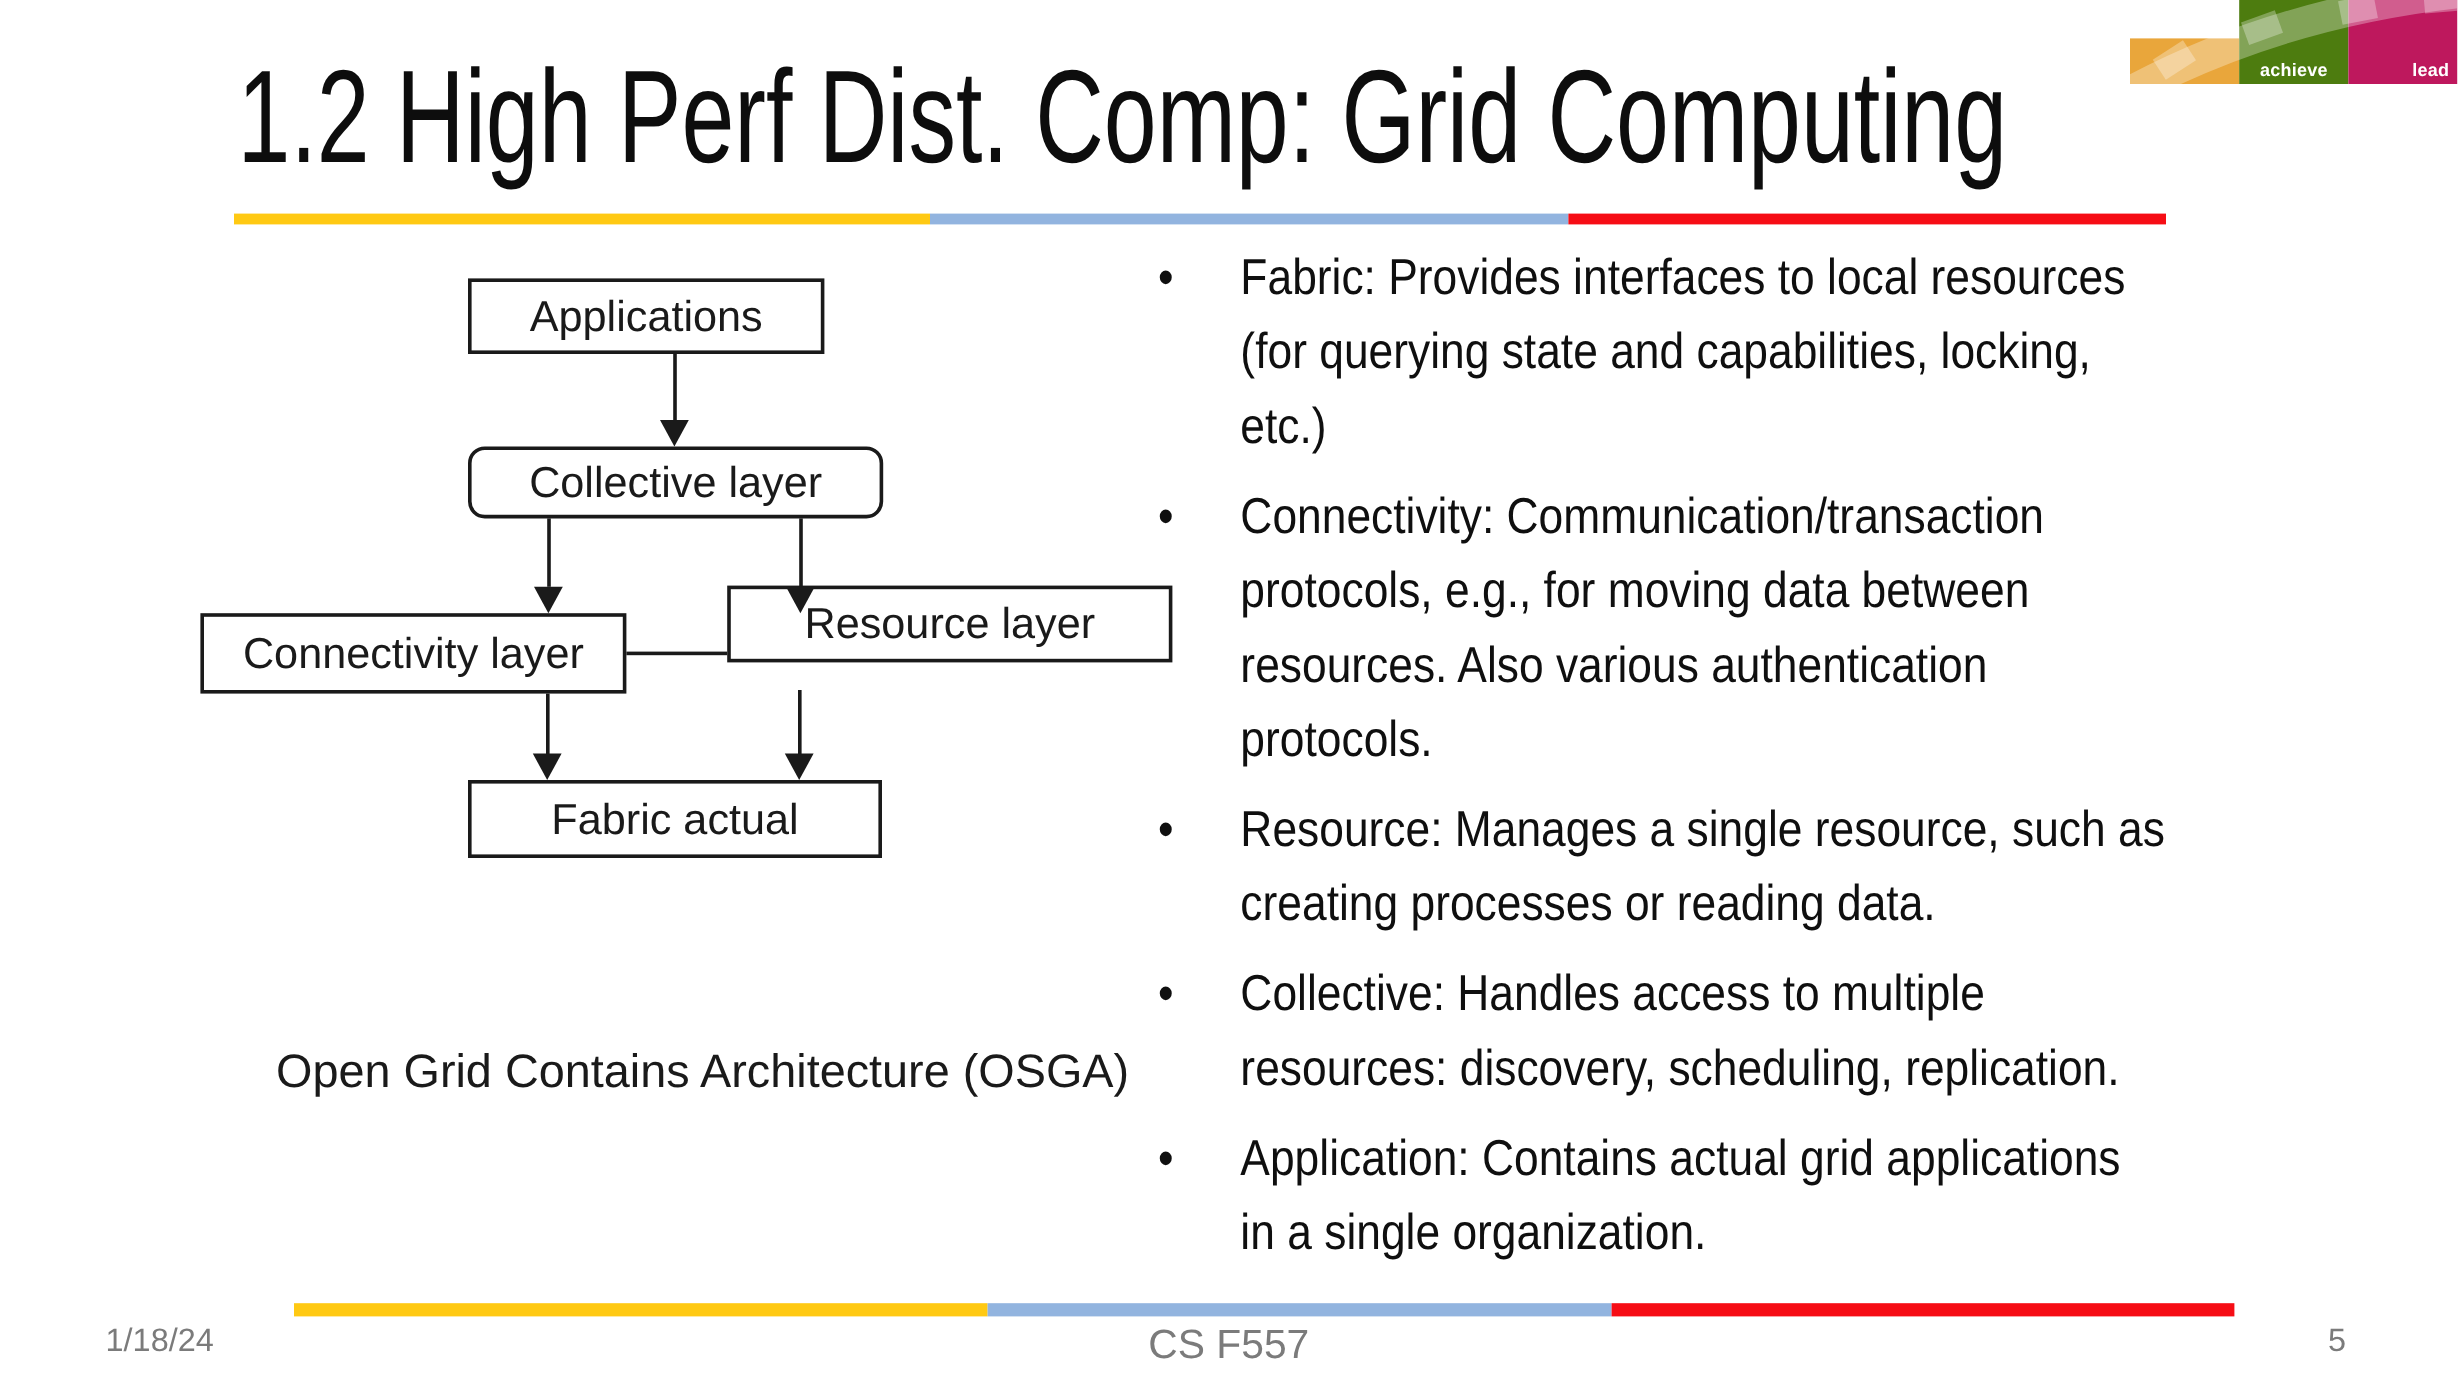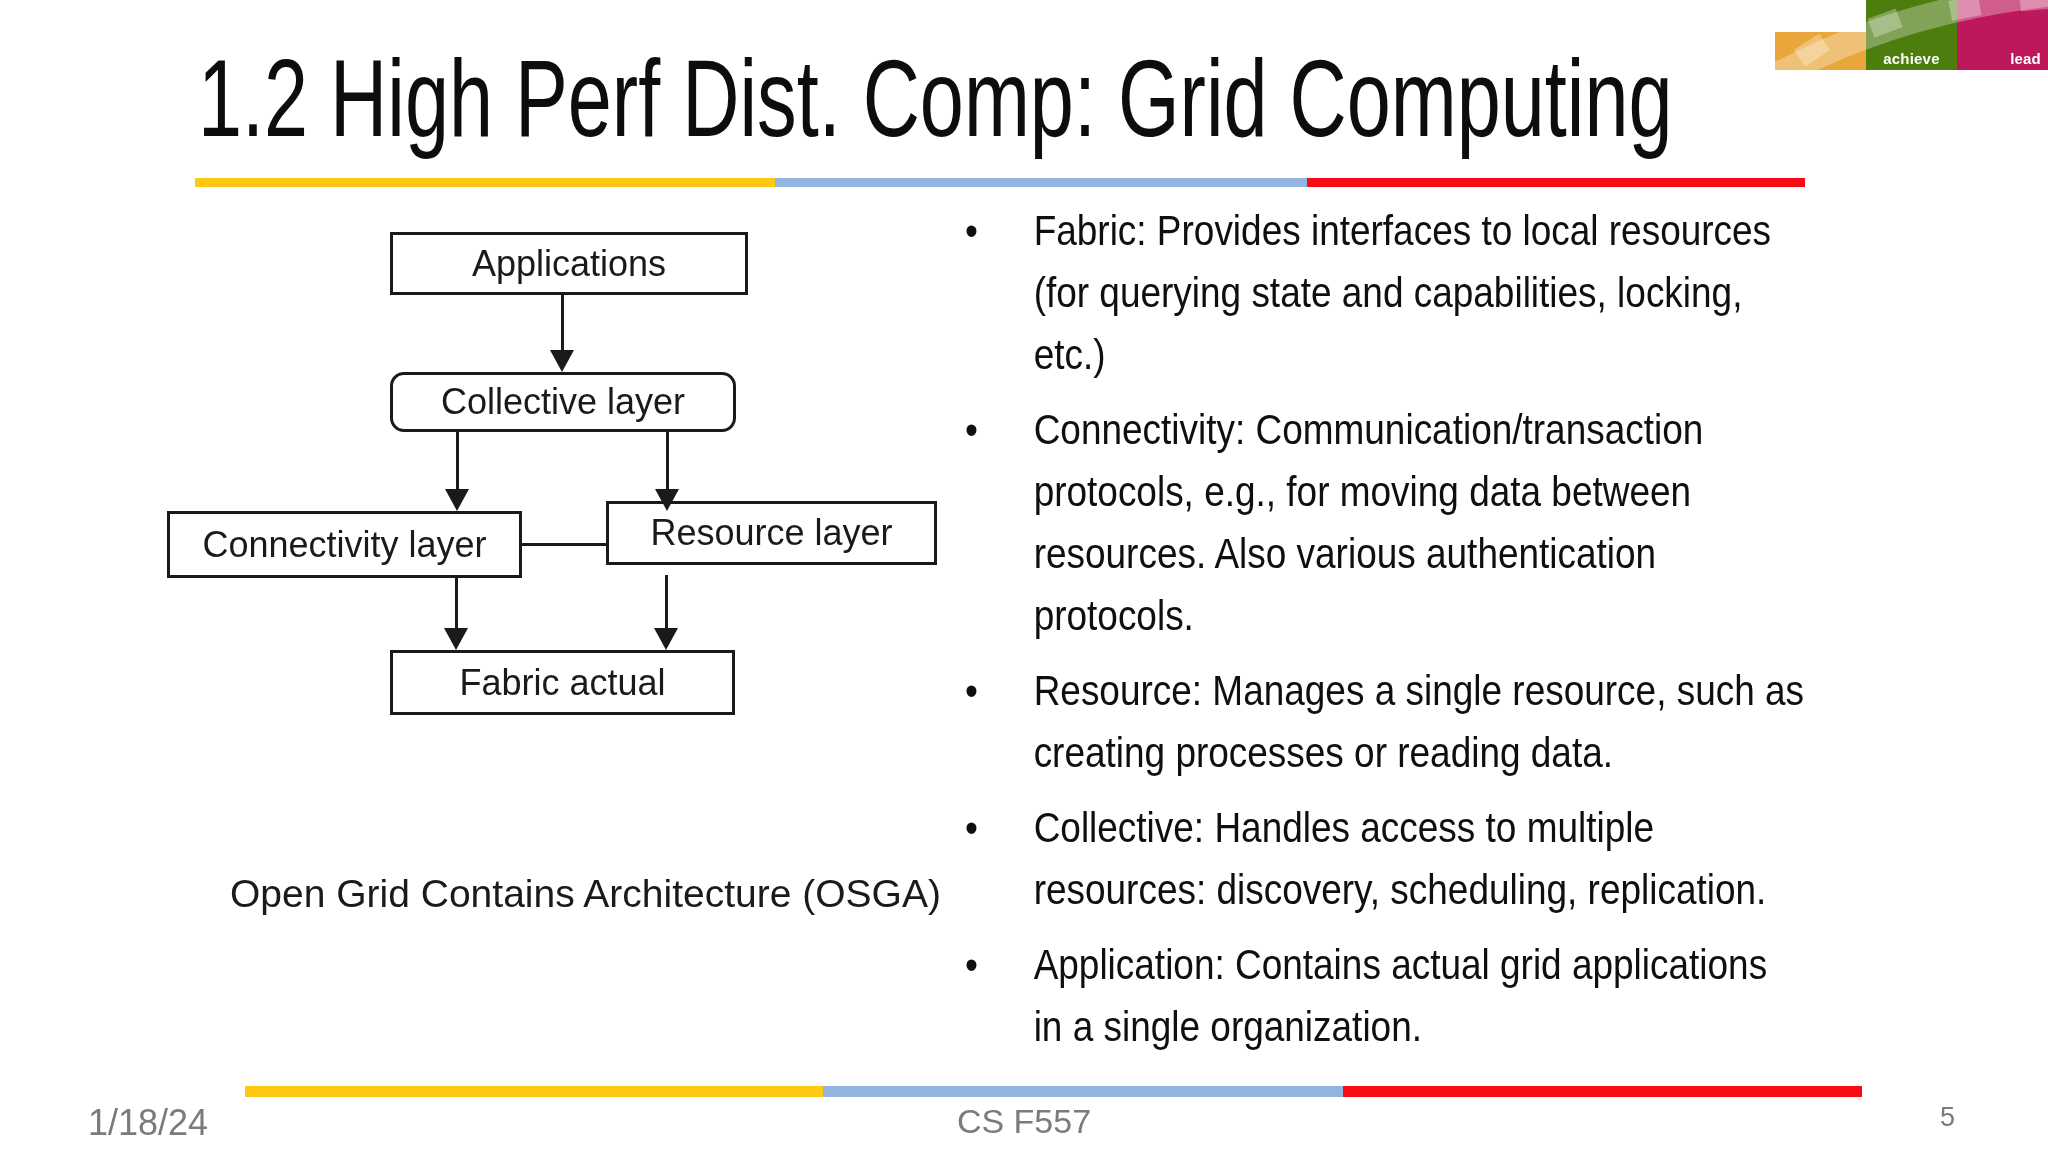--- a/index.html
+++ b/index.html
@@ -29,24 +29,24 @@
   }
   .logo-panel.last .lbl{text-align:right; padding-right:7px;}
   .gear{position:absolute; left:0; top:0; pointer-events:none;}
 
   
   .dbox{
     position:absolute; box-sizing:border-box; border:3px solid #1a1a1a; background:#fff;
     display:flex; align-items:center; justify-content:center;
     font-size:36px; color:#1a1a1a;
   }
-  .b-app{left:390px; top:232px; width:358px; height:63px;}
+  .b-app{left:390px; top:232px; width:297px; height:63px;}
   .b-col{left:390px; top:372px; width:346px; height:60px;border-radius:14px;}
   .b-con{left:167px; top:511px; width:355px; height:67px;}
-  .b-res{left:606px; top:501px; width:331px; height:64px;}
+  .b-res{left:606px; top:488px; width:371px; height:64px;}
   .b-fab{left:390px; top:650px; width:345px; height:65px;}
 
   .vline{position:absolute; width:3px; background:#1a1a1a;}
   .l1{left:561px; top:295px; height:56px;}
   .l2{left:456px; top:432px; height:57px;}
   .l3{left:666px; top:432px; height:57px;}
   .l4{left:455px; top:578px; height:51px;}
   .l5{left:665px; top:575px; height:54px;}
   .hline{position:absolute; left:522px; top:543px; width:84px; height:3px; background:#1a1a1a;}
 
@@ -68,21 +68,21 @@
     position:absolute; left:965px; top:200px; width:1190px;
     transform:scaleX(0.88); transform-origin:top left;
     font-size:42px; line-height:62px; color:#0f0f0f;
     list-style:none; margin:0; padding:0;
   }
   .bullets li{display:flex; margin-bottom:13px;}
   .bullets .marker{flex:none; width:78px;}
   .bullets .btext{flex:1; white-space:pre-line;}
 
   
-  .footer-date{position:absolute; left:88px; top:1102px; font-size:36px; color:#7b7b7b;}
+  .footer-date{position:absolute; left:88px; top:1102px; font-size:27px; color:#7b7b7b;}
   .footer-course{position:absolute; left:0; top:1102px; width:2048px; text-align:center; font-size:34px; color:#7b7b7b;}
   .footer-page{position:absolute; right:93px; top:1102px; font-size:27px; color:#7b7b7b;}
 </style>
 </head>
 <body>
 
 <div class="slide">
 
   <div class="logo">
     <div class="logo-panel" style="background-color: rgb(233, 166, 59); margin-top: 32px;">

